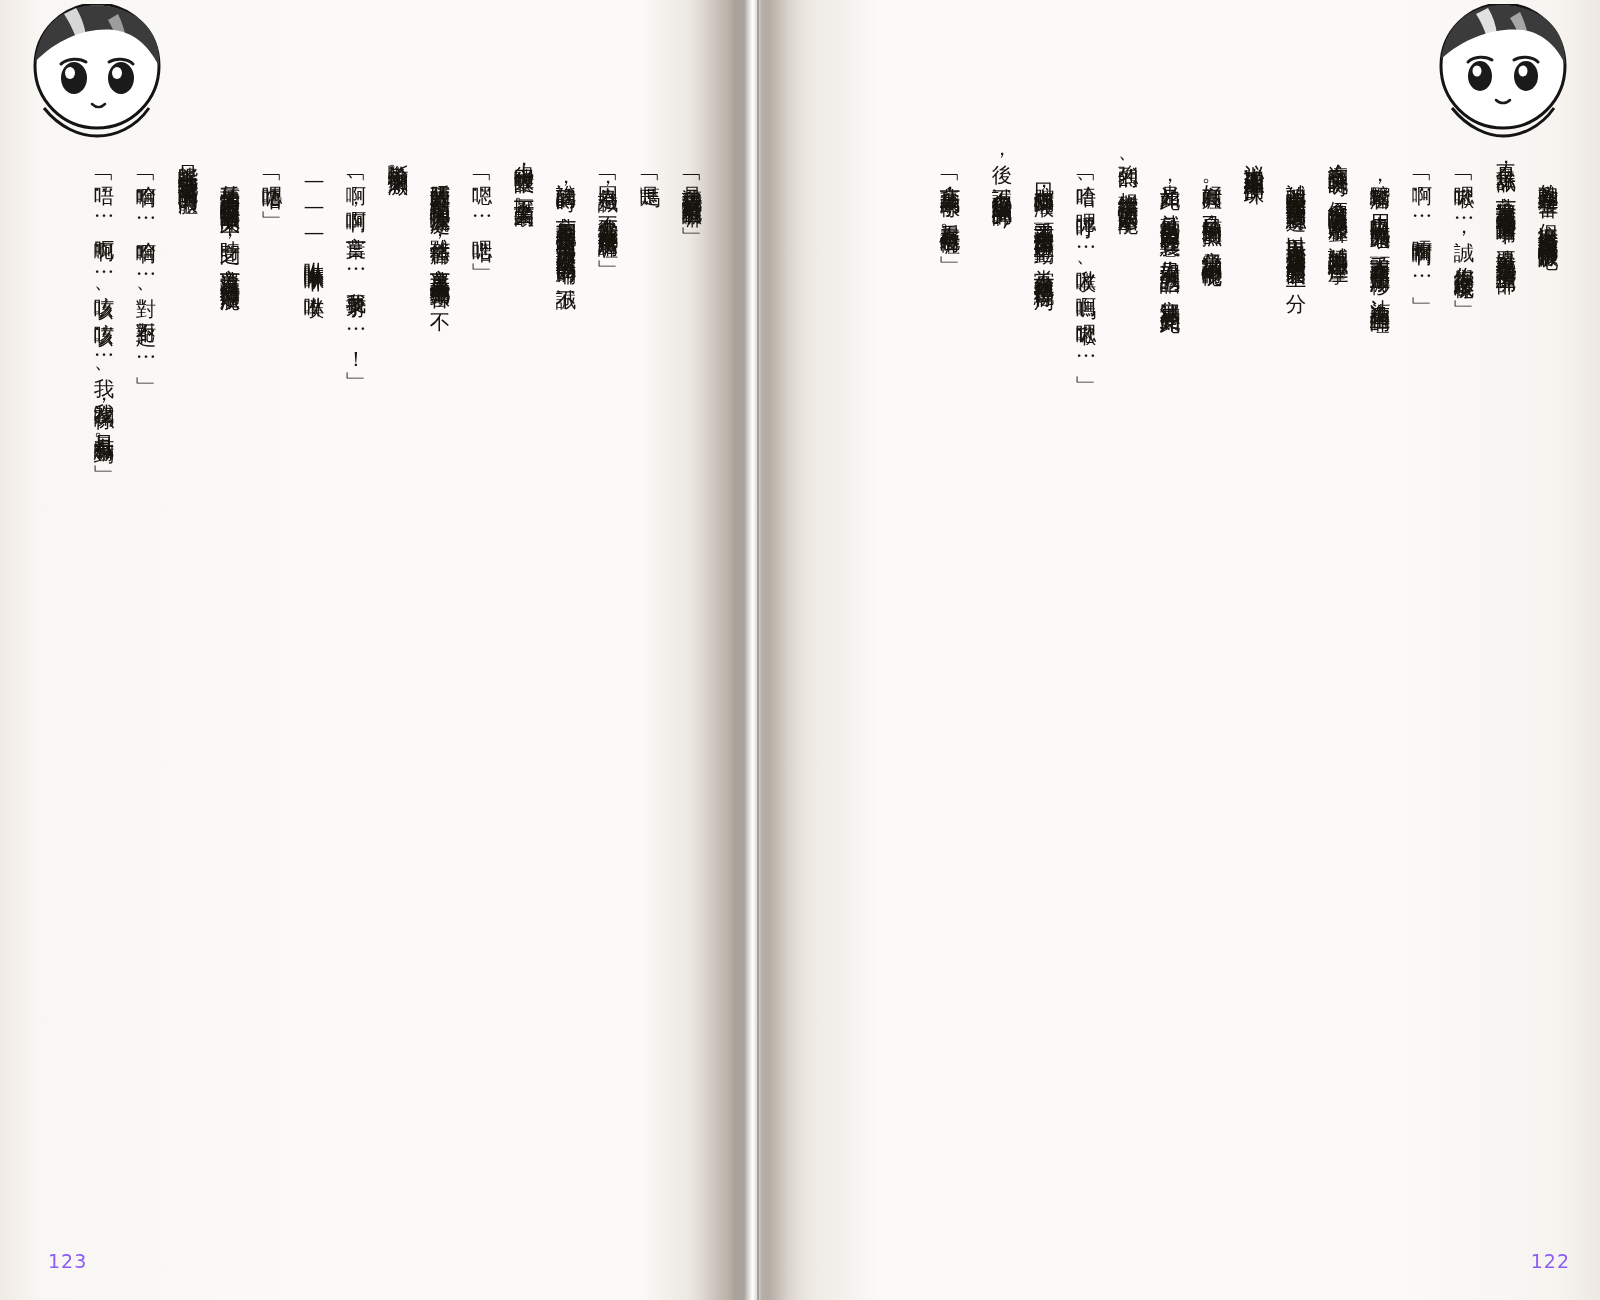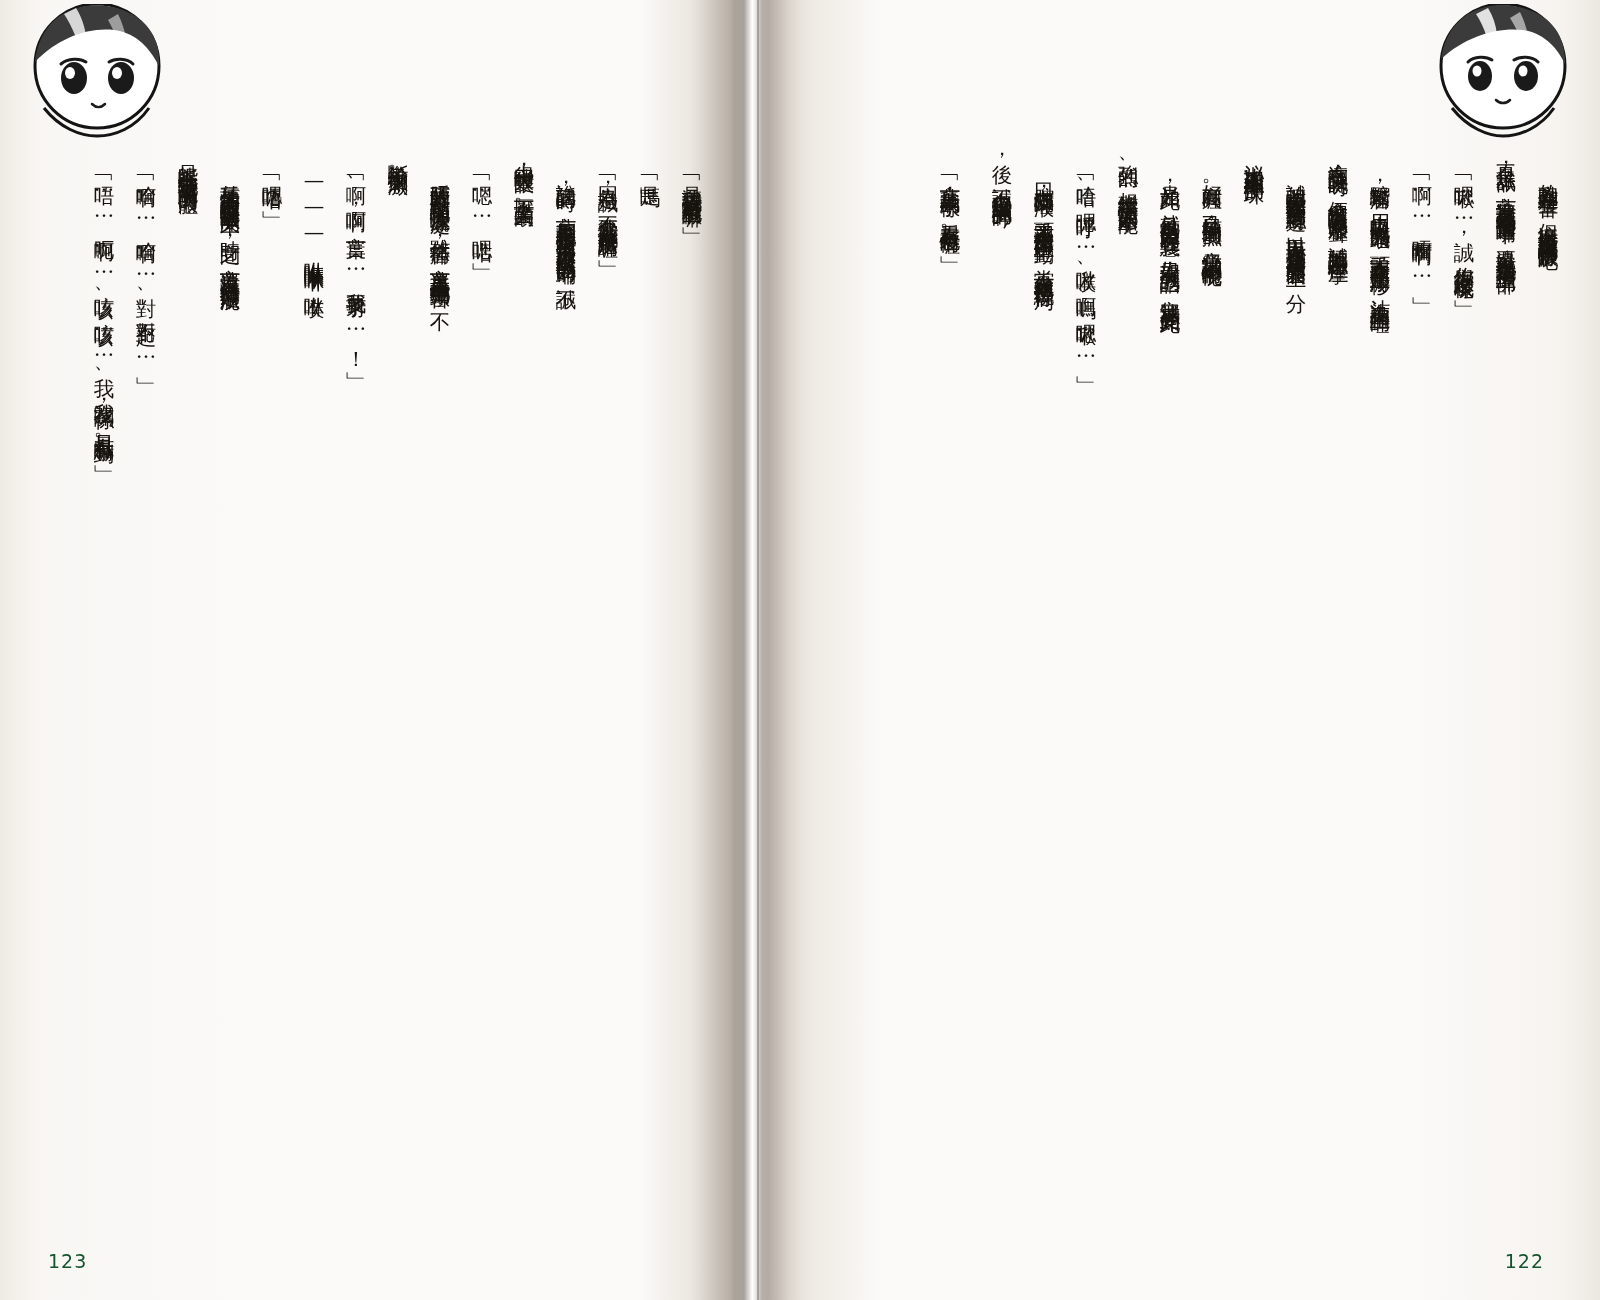--- a/index.html
+++ b/index.html
@@ -81,24 +81,24 @@
   }
   .vtext.indent { top: 168px; height: 1070px; }
 
   
 
   .folio {
     position: absolute;
     bottom: 28px;
     font-family: "DejaVu Sans", "Liberation Sans", sans-serif;
     font-size: 19px;
-    color: #14532d;
+    color: #8b5cf6;
     letter-spacing: 1px;
   }
-  #folio-right { right: 56px; }
+  #folio-right { right: 30px; }
   #folio-left  { left: 48px; }
 
   
   .chibi {
     position: absolute;
     top: 4px;
     width: 150px;
     height: 140px;
   }
   #chibi-right { right: 22px; }

